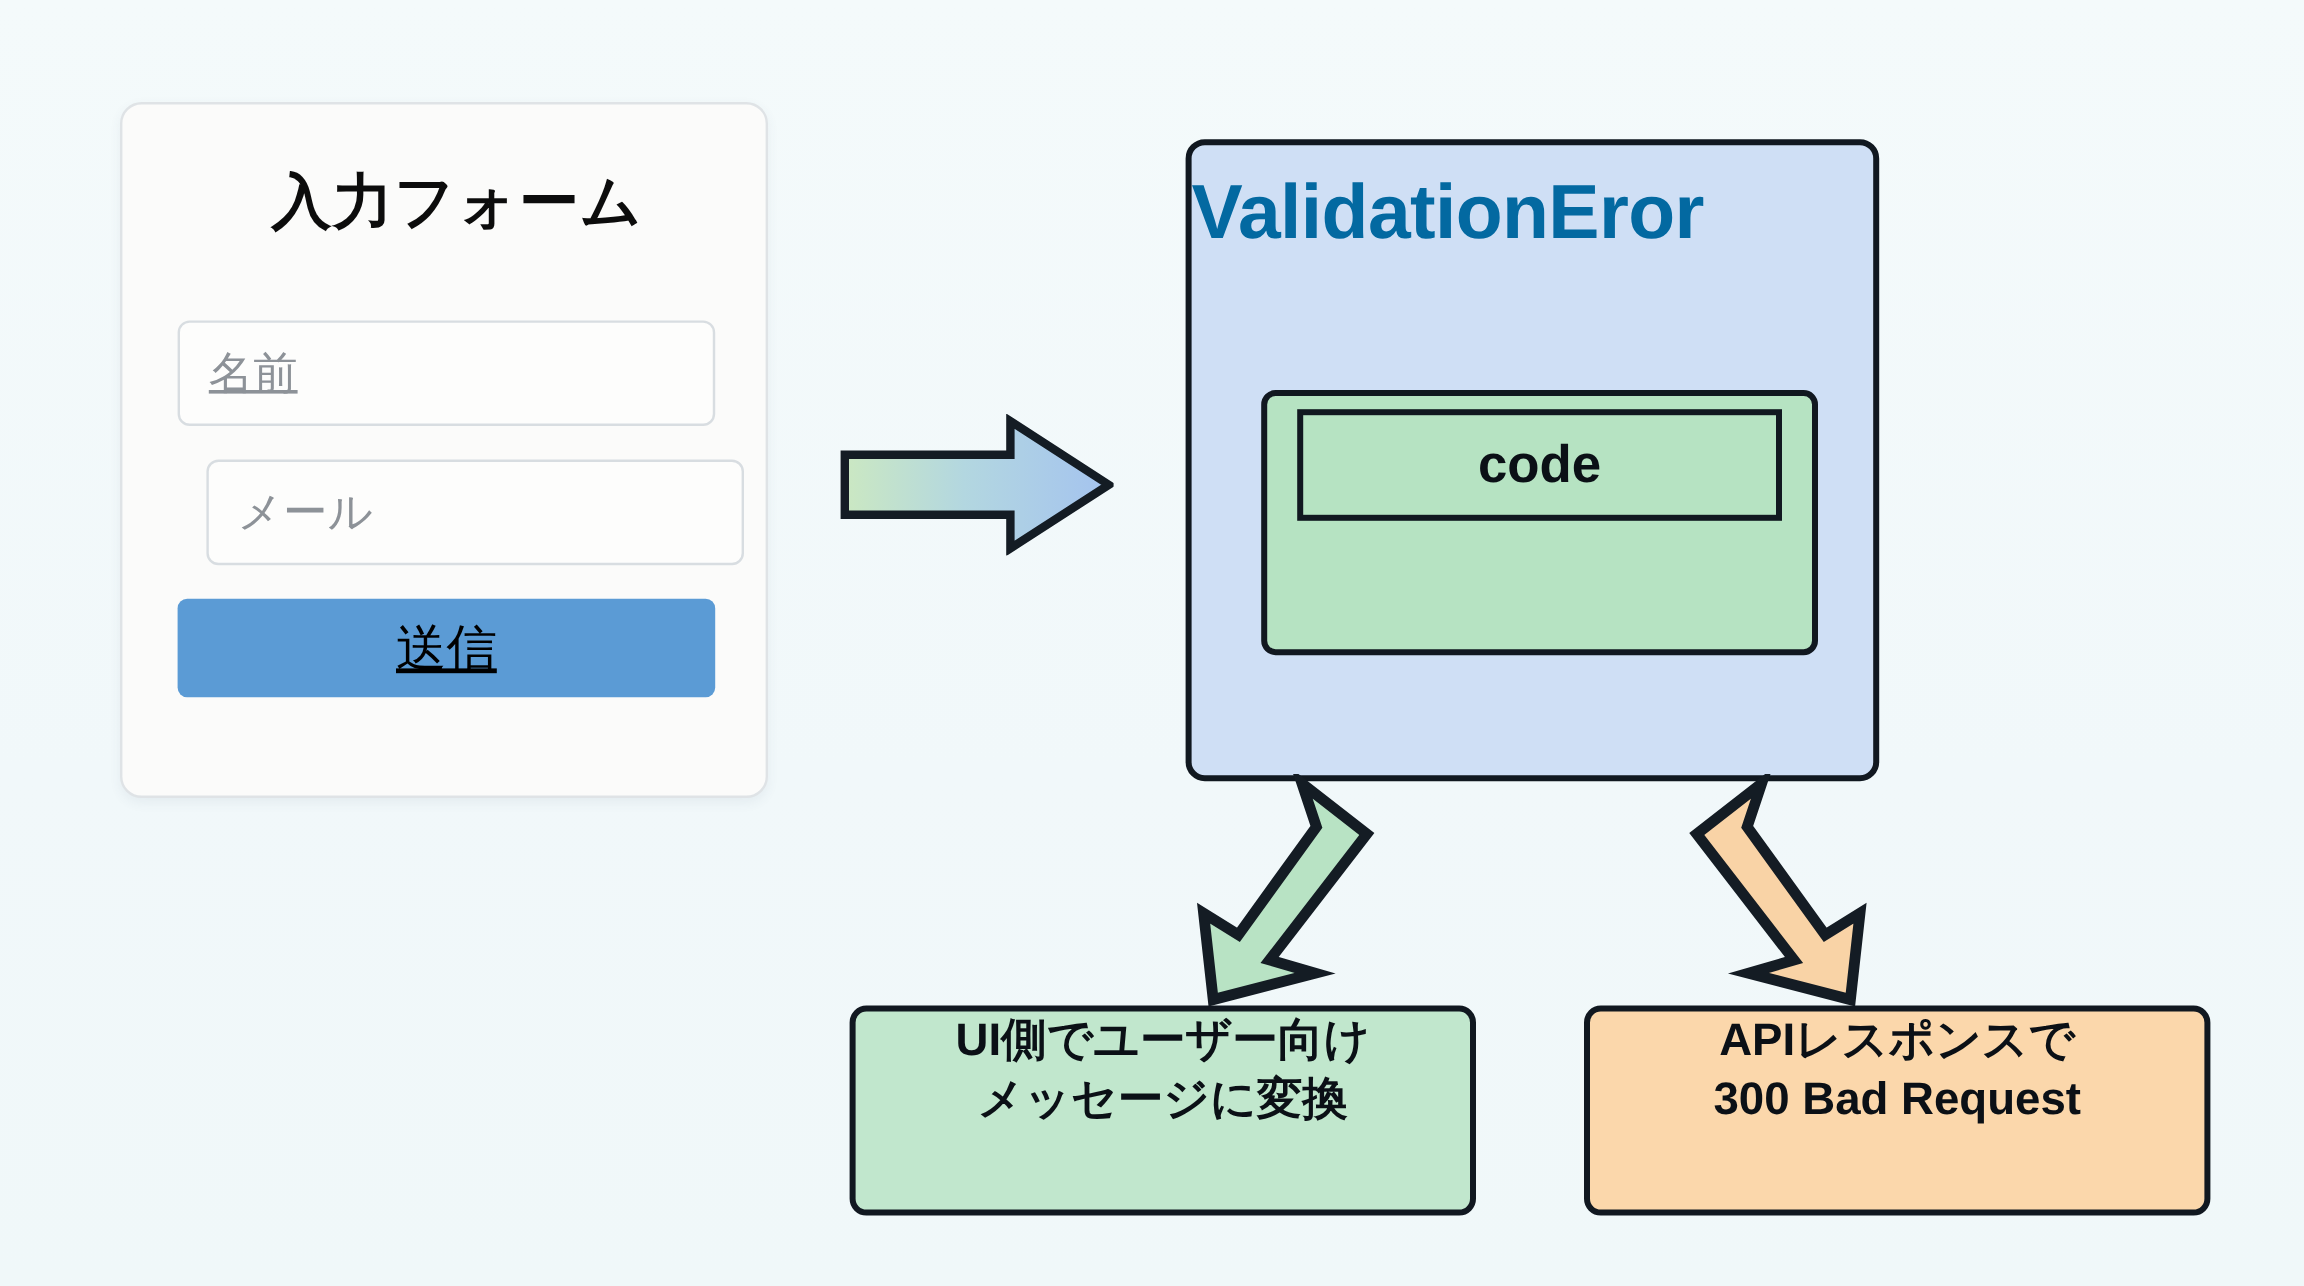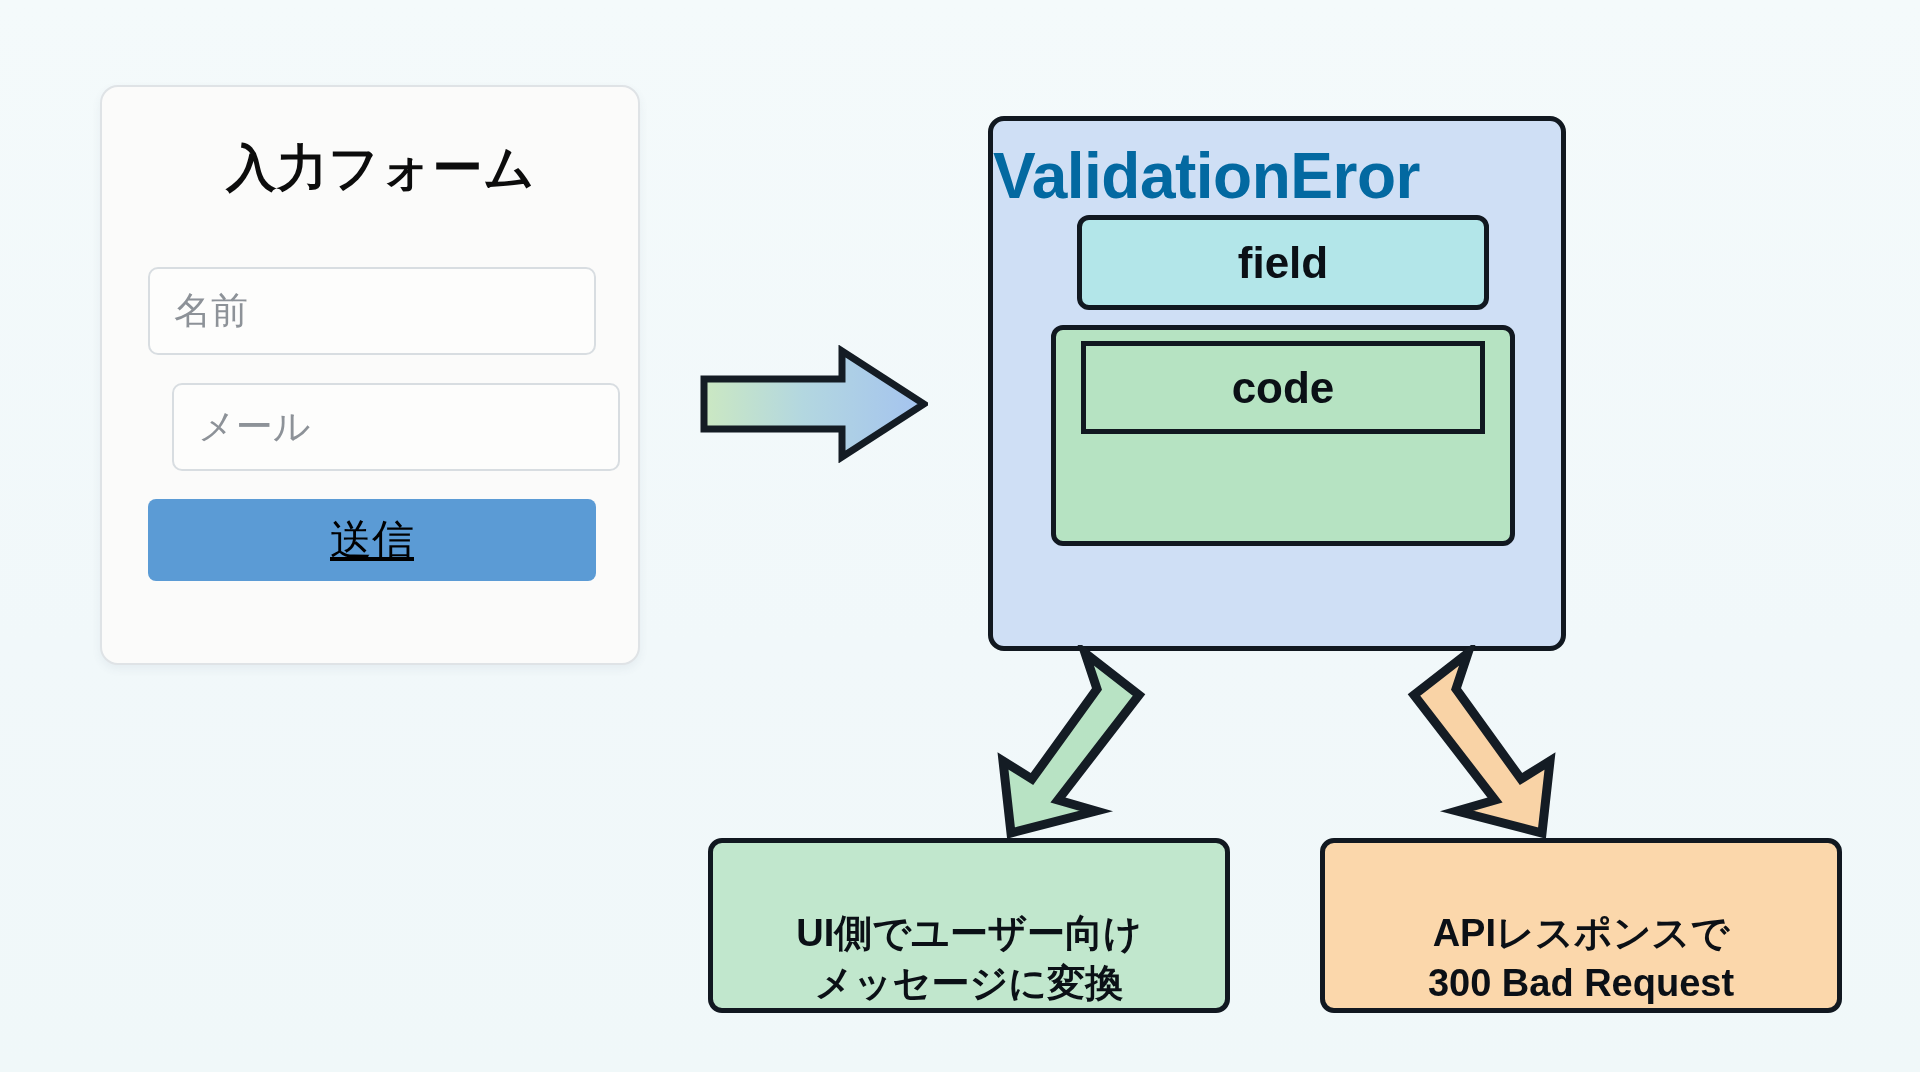--- a/index.html
+++ b/index.html
@@ -52,21 +52,21 @@
     background: #fdfdfc;
     border: 2px solid #d8dde1;
     border-radius: 10px;
     box-sizing: border-box;
     display: flex;
     align-items: center;
     padding-left: 24px;
     font-size: 37px;
     color: #8d9298;
   }
-  #input-name { top: 180px; }
+  #input-name { top: 180px; text-decoration: underline; }
   #input-email { top: 296px; margin-left: 24px; }
   #submit-button {
     position: absolute;
     left: 46px;
     top: 412px;
     width: 448px;
     height: 82px;
     background: #5b9bd5;
     border: none;
     border-radius: 8px;
@@ -177,21 +177,21 @@
 
   
   .outcome-box {
     position: absolute;
     border: 5px solid #111820;
     border-radius: 14px;
     box-sizing: border-box;
     display: flex;
     flex-direction: column;
     align-items: center;
-    justify-content: flex-end;
+    justify-content: flex-start;
     font-size: 38px;
     font-weight: 700;
     color: #0b1016;
     line-height: 1.30;
     text-align: center;
   }
   #ui-outcome {
     left: 708px;
     top: 838px;
     width: 522px;
@@ -235,21 +235,20 @@
           <stop offset="100%" stop-color="#a4c3ef"></stop>
         </linearGradient>
       </defs>
       <polygon points="4,34 142,34 142,6 224,59 142,112 142,84 4,84" fill="url(#gradRight)" stroke="#141c24" stroke-width="7" stroke-linejoin="miter"></polygon>
     </svg>
   </div>
 
   <div id="validation-box">
     <div id="validation-title">ValidationEror</div>
 
-    <div id="field-box">field</div>
 
     <div id="green-group">
       <div class="green-item" id="code-box">code</div>
     </div>
   </div>
 
   <div id="arrow-green">
     <svg width="200" height="195" viewBox="0 0 200 195" xmlns="http://www.w3.org/2000/svg">
       <polygon points="132,8 186,50 105,155 143,166 58,188 50,116 79,134 144,44" fill="#b8e3c4" stroke="#141c24" stroke-width="9" stroke-linejoin="miter" transform="translate(-2,0)"></polygon>
     </svg>

